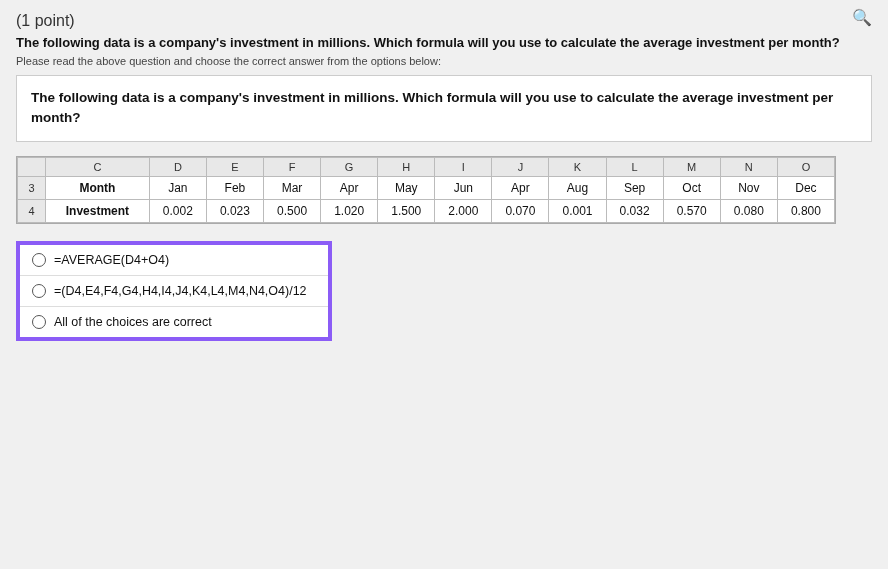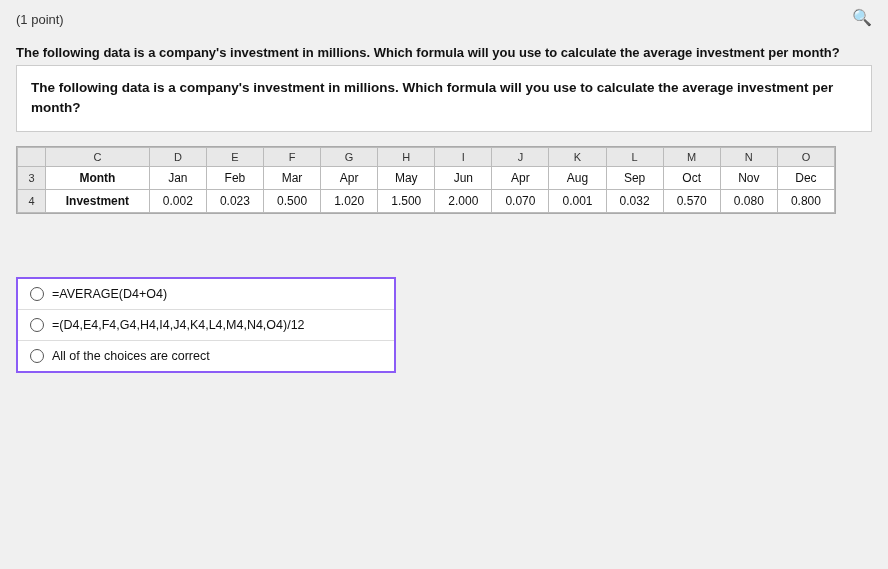--- a/index.html
+++ b/index.html
@@ -6,23 +6,23 @@
     body {
       font-family: Arial, sans-serif;
       background: #f0f0f0;
       width: 888px;
       min-height: 569px;
       padding: 12px 16px;
       font-size: 13px;
       color: #111;
     }
     .point-label {
-      font-size: 13px;
+      font-size: 16px;
       color: #333;
-      margin-bottom: 17px;
+      margin-bottom: 4px;
     }
     .question-text {
       font-size: 13px;
       font-weight: bold;
       line-height: 1.4;
       margin-bottom: 3px;
     }
     .subtext {
       font-size: 11px;
       color: #444;
@@ -86,23 +86,22 @@
       text-align: left;
       padding-left: 8px;
       min-width: 80px;
     }
     .col-data {
       min-width: 44px;
     }
     
     .options-container {
       background: #fff;
-      border: 2px solid #8b5cf6;
-      width: 380px;
-      margin-top: 46px;
+      border: 4px solid #8b5cf6;
+      width: 316px;
     }
     .option-item {
       display: flex;
       align-items: center;
       padding: 8px 12px;
       border-bottom: 1px solid #ddd;
       cursor: pointer;
       font-size: 12.5px;
       gap: 8px;
     }
@@ -125,20 +124,21 @@
   </style>
 </head>
 <body>
 
 
 
 <div class="header-row">
   <div>
     <div class="point-label">(1 point)</div>
     <div class="question-text">The following data is a company's investment in millions. Which formula will you use to calculate the average investment per month?</div>
+    <div class="subtext">Please read the above question and choose the correct answer from the options below:</div>
   </div>
   <div class="search-icon-area">🔍</div>
 </div>
 
 <div class="question-box">The following data is a company's investment in millions. Which formula will you use to calculate the average investment per month?</div>
 
 <div class="spreadsheet-wrapper">
   <table class="spreadsheet">
     <thead>
       <tr id="col-header-row">

